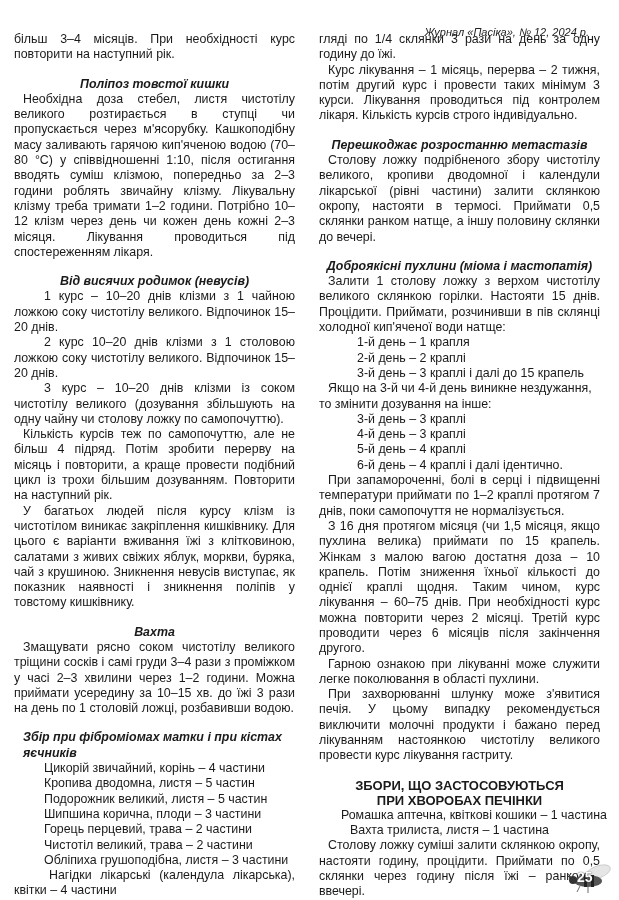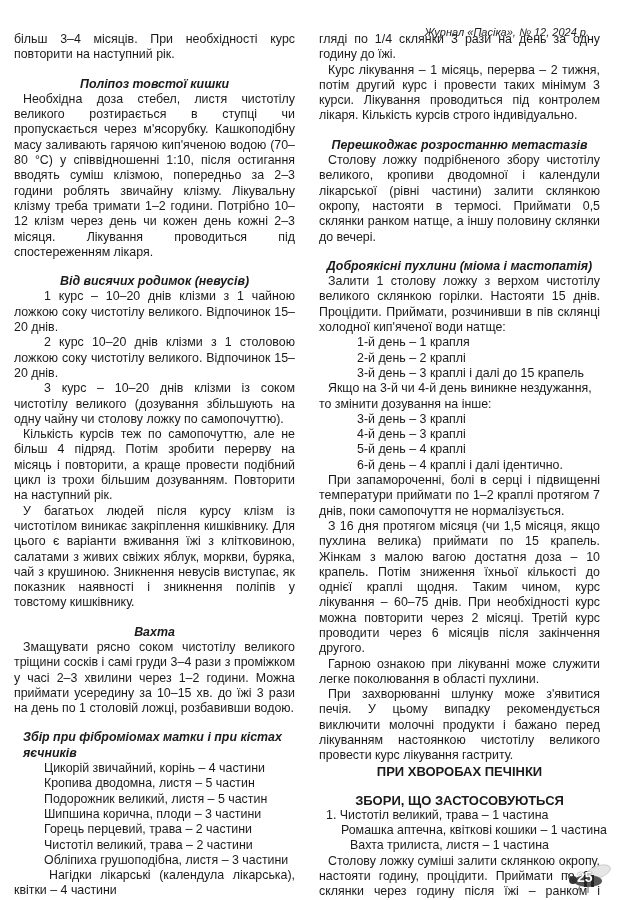--- a/index.html
+++ b/index.html
@@ -72,23 +72,22 @@
   <p class="ind" style="text-align:left">Якщо на 3-й чи 4-й день виникне нездужання, то змінити дозування на інше:</p>
   <div class="list r">3-й день – 3 краплі</div>
   <div class="list r">4-й день – 3 краплі</div>
   <div class="list r">5-й день – 4 краплі</div>
   <div class="list r">6-й день – 4 краплі і далі ідентично.</div>
   <p class="ind">При запамороченні, болі в серці і підвищенні температури приймати по 1–2 краплі протягом 7 днів, поки самопочуття не нормалізується.</p>
   <p class="ind">З 16 дня протягом місяця (чи 1,5 місяця, якщо пухлина велика) приймати по 15 крапель. Жінкам з малою вагою достатня доза – 10 крапель. Потім зниження їхньої кількості до однієї краплі щодня. Таким чином, курс лікування – 60–75 днів.  При необхідності курс можна повторити через 2 місяці. Третій курс проводити через 6 місяців після закінчення другого.</p>
   <p class="ind">Гарною ознакою при лікуванні може служити легке поколювання в області пухлини.</p>
   <p class="ind">При захворюванні шлунку може з'явитися печія. У цьому випадку рекомендується виключити молочні продукти і бажано перед лікуванням настоянкою чистотілу великого провести курс лікування гастриту.</p>
 
+  <div class="h2">ЗБОРИ, ЩО ЗАСТОСОВУЮТЬСЯ</div>
   <div class="h2" style="margin-top:0">ПРИ ХВОРОБАХ ПЕЧІНКИ</div>
-  <div class="h2">ЗБОРИ, ЩО ЗАСТОСОВУЮТЬСЯ</div>
-  <div class="num">1. Чистотіл великий, трава – 1 частина</div>
   <div class="sub">Ромашка аптечна, квіткові кошики – 1 частина</div>
   <div class="sub2">Вахта трилиста, листя – 1 частина</div>
   <p class="ind">Столову ложку суміші залити склянкою окропу, настояти годину, процідити. Приймати по 0,5 склянки через годину після їжі – ранком і ввечері.</p>
 
 </div>
 
 <svg class="bee" viewBox="0 0 48 30">
   <ellipse cx="32" cy="8" rx="13" ry="6" fill="#e6e6e6" stroke="#bbb" stroke-width="0.6" transform="rotate(-20 32 8)"></ellipse>
   <ellipse cx="22" cy="17" rx="14" ry="6" fill="#555"></ellipse>
   <rect x="18" y="11" width="3" height="12" fill="#222"></rect>

